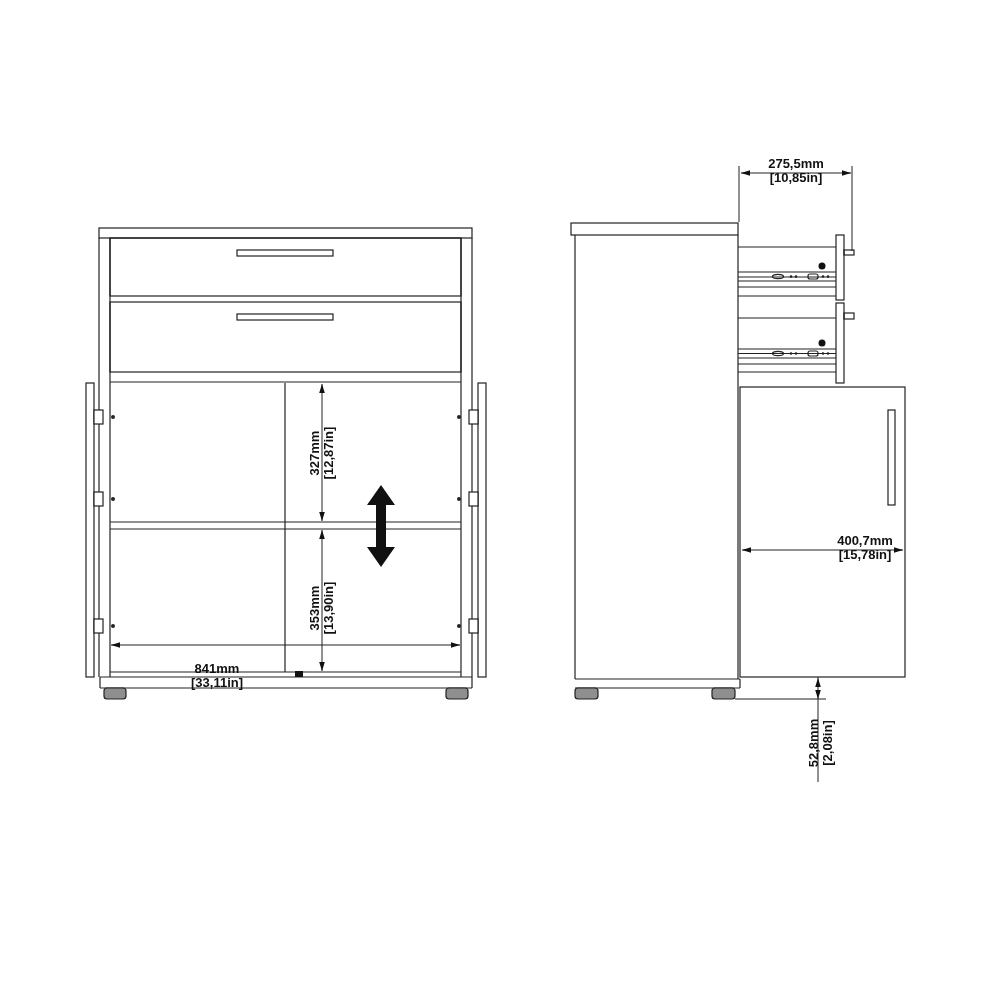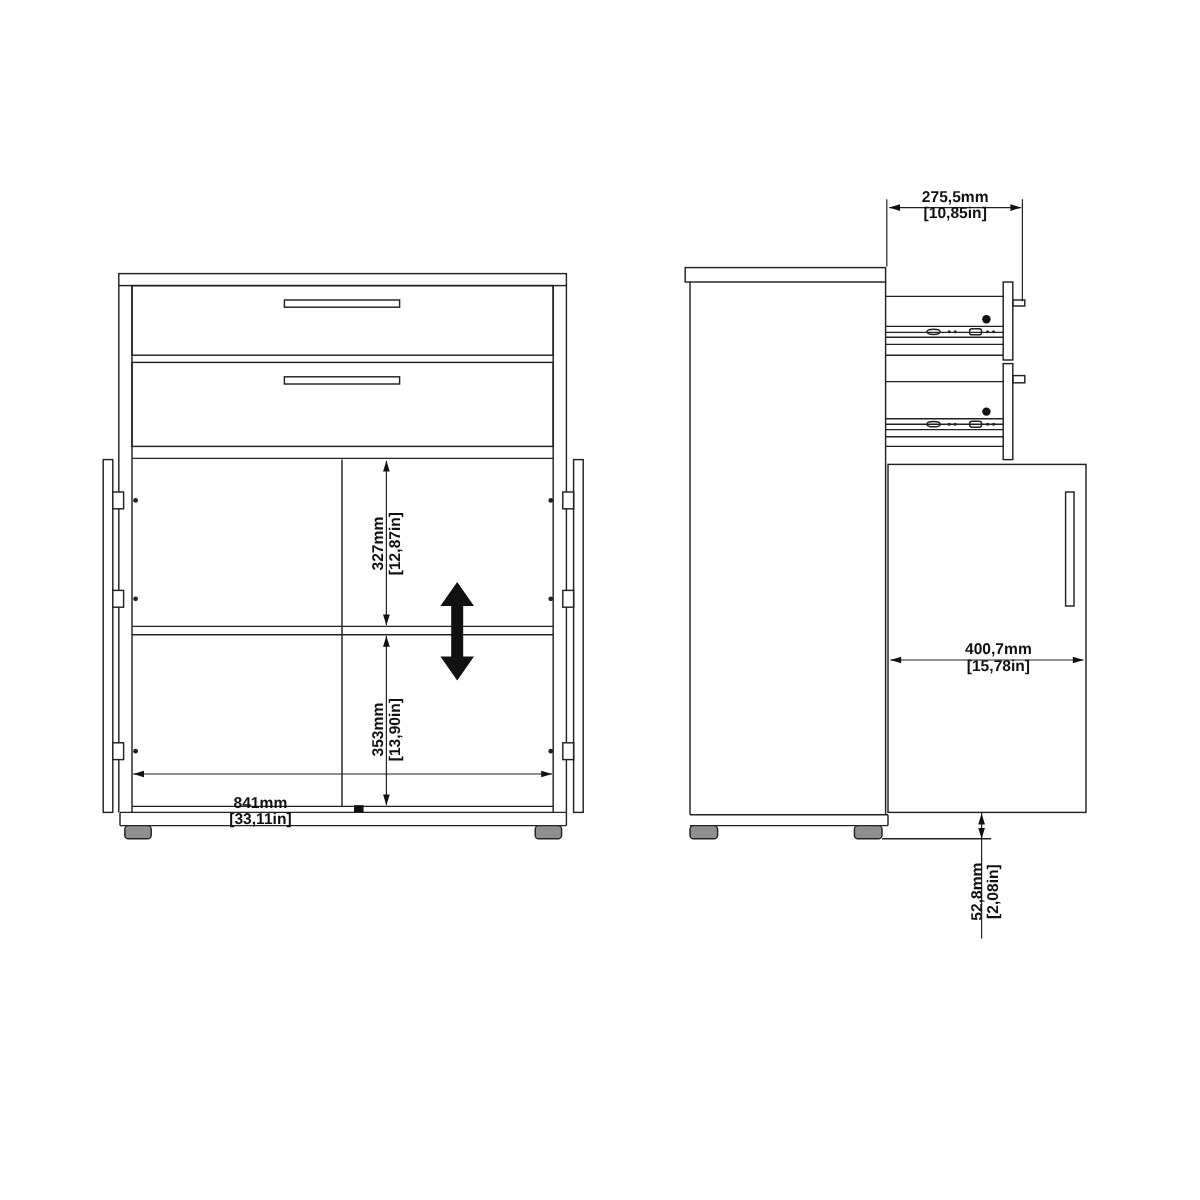--- a/index.html
+++ b/index.html
@@ -153,21 +153,21 @@
 
     <polygon points="381,485 367,505 376,505 376,547 367,547 381,567 395,547 386,547 386,505 395,505" fill="#111" stroke="none"></polygon>
   </g>
 </svg>
 
 <div class="dim hdim" style="left:796px;top:157px">
   <div>275,5mm</div>
   <div>[10,85in]</div>
 </div>
 
-<div class="dim hdim" style="left:832px;top:534px">
+<div class="dim hdim" style="left:865px;top:534px">
   <div>400,7mm</div>
   <div>[15,78in]</div>
 </div>
 
 <div class="dim hdim" style="left:217px;top:662px">
   <div>841mm</div>
   <div>[33,11in]</div>
 </div>
 
 <div class="dim vdim" style="left:322px;top:453px">

